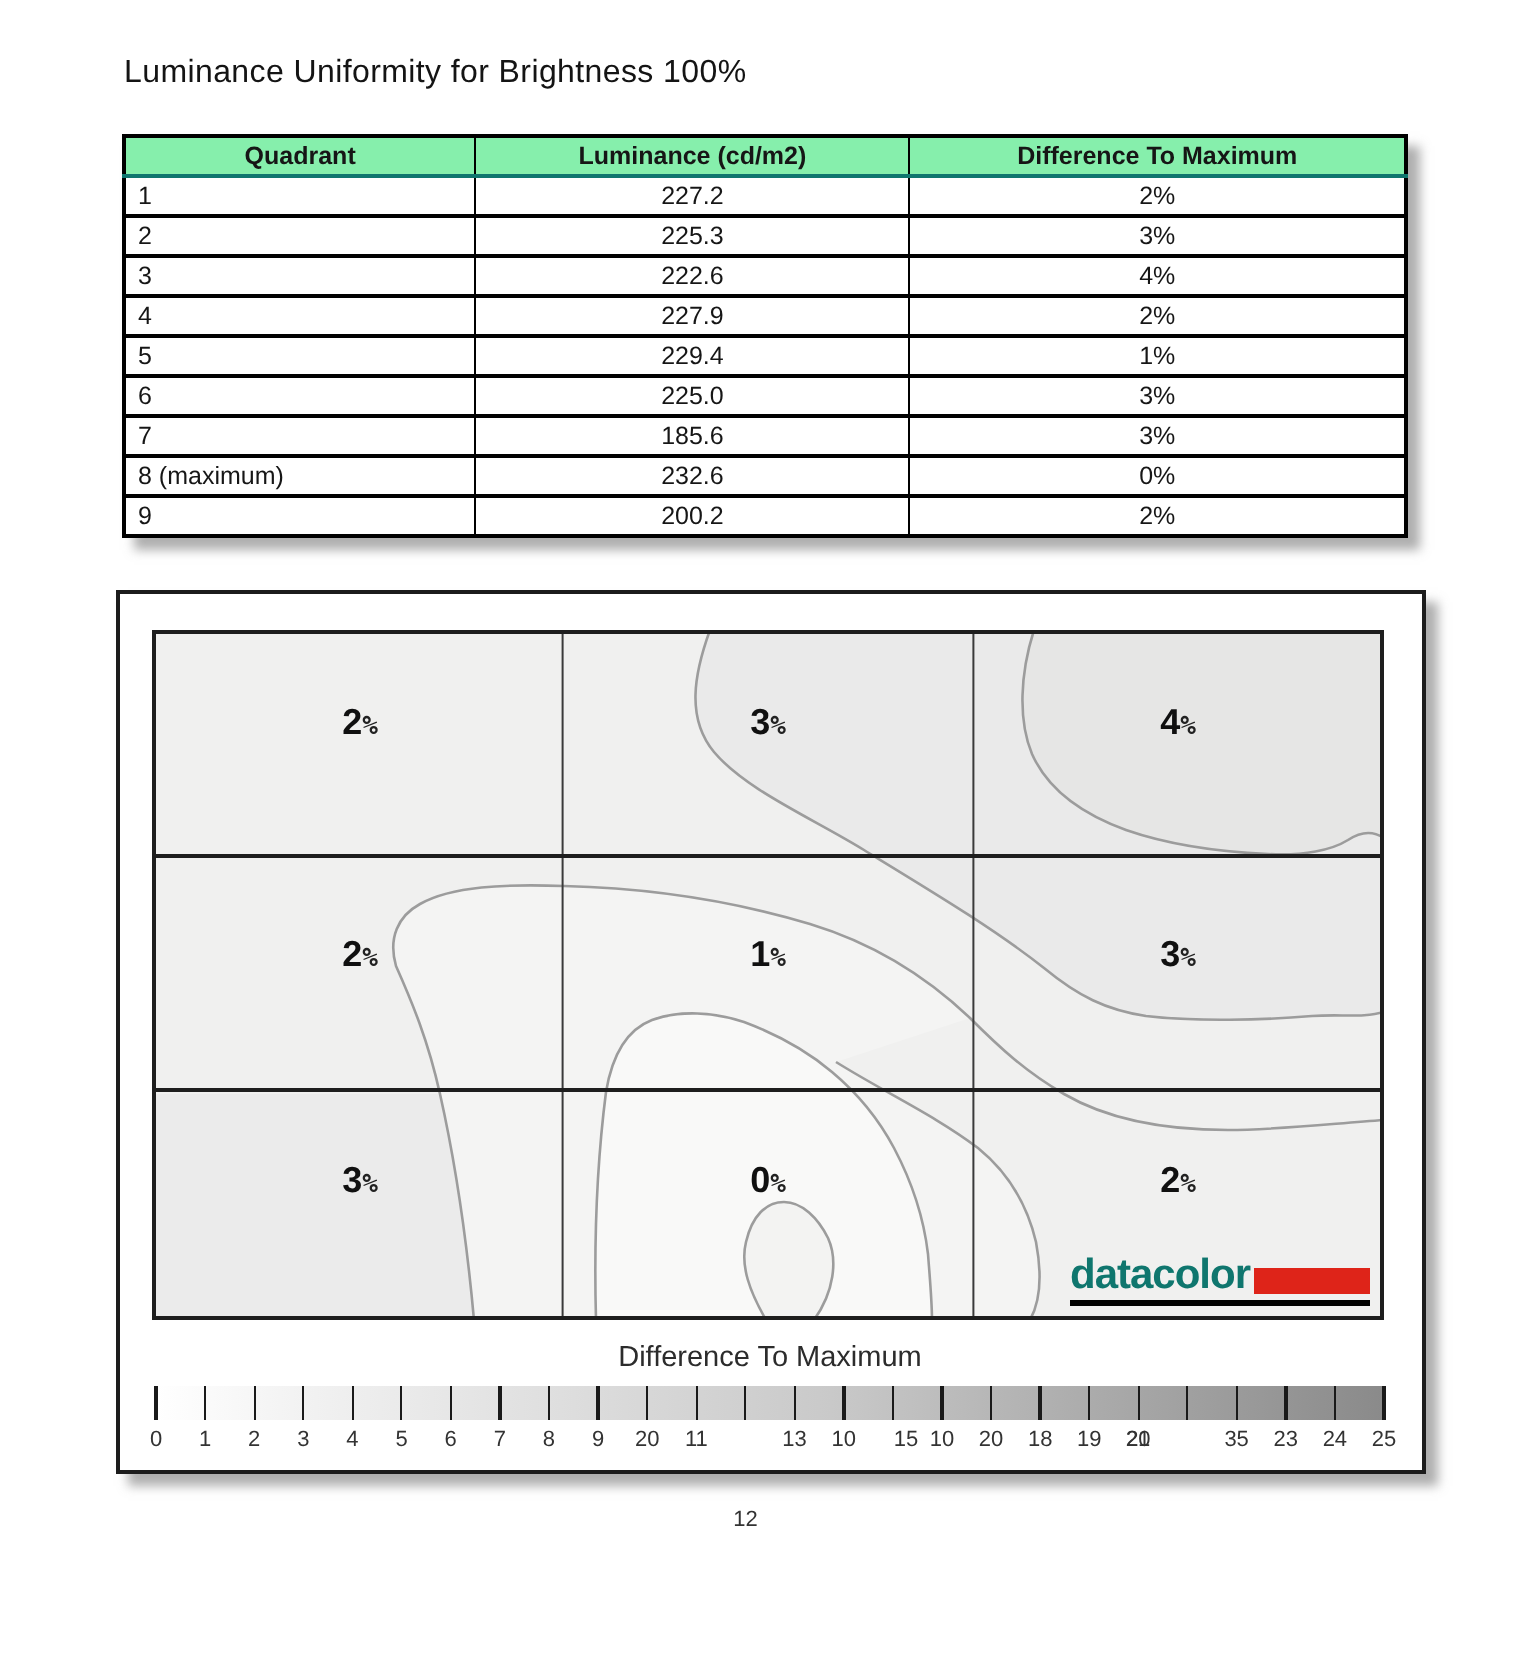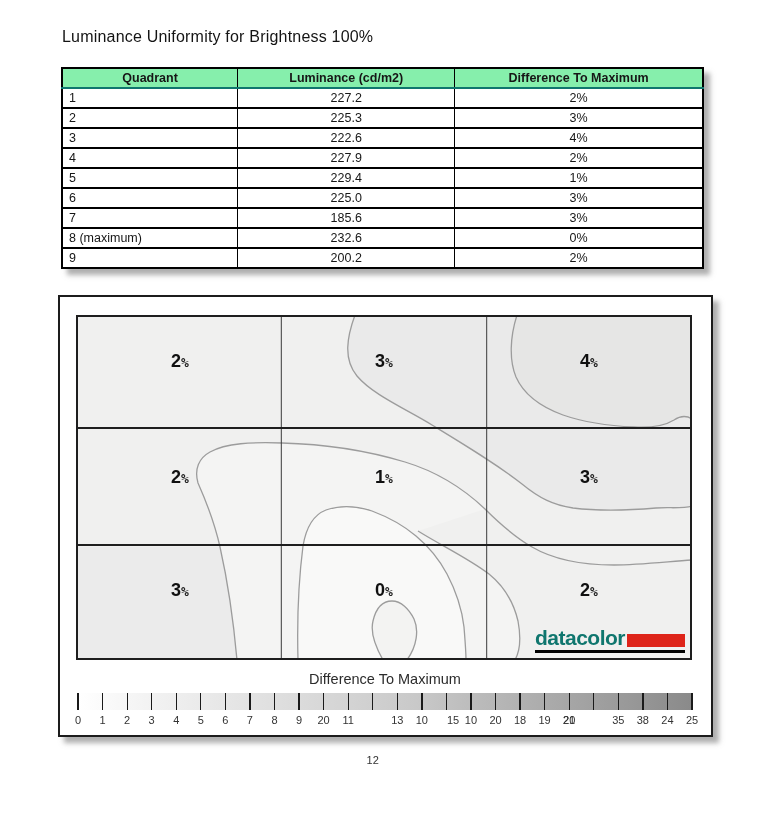--- a/index.html
+++ b/index.html
@@ -223,20 +223,20 @@
       <div class="cb-num" style="left: 449.08px;">18</div>
       <div class="cb-tick" style="left: 484.04px;"></div>
       <div class="cb-num" style="left: 473.64px; text-align: center;">19</div>
       <div class="cb-tick" style="left: 508.6px;"></div>
       <div class="cb-num" style="left: 498.2px;">20</div>
       <div class="cb-tick" style="left: 533.16px;"></div>
       <div class="cb-num" style="left: 498px;">21</div>
       <div class="cb-tick" style="left: 557.72px;"></div>
       <div class="cb-num" style="left: 547.32px;">35</div>
       <div class="cb-tick" style="left: 582.28px;"></div>
-      <div class="cb-num" style="left: 571.88px;">38</div>
+      <div class="cb-num" style="left: 571.88px;">23</div>
       <div class="cb-tick" style="left: 606.84px;"></div>
       <div class="cb-num" style="left: 596.44px;">24</div>
       <div class="cb-tick" style="left: 631.4px;"></div>
       <div class="cb-num" style="left: 621px;">25</div>
     </div>
 
 </div>
 
 </body></html>

